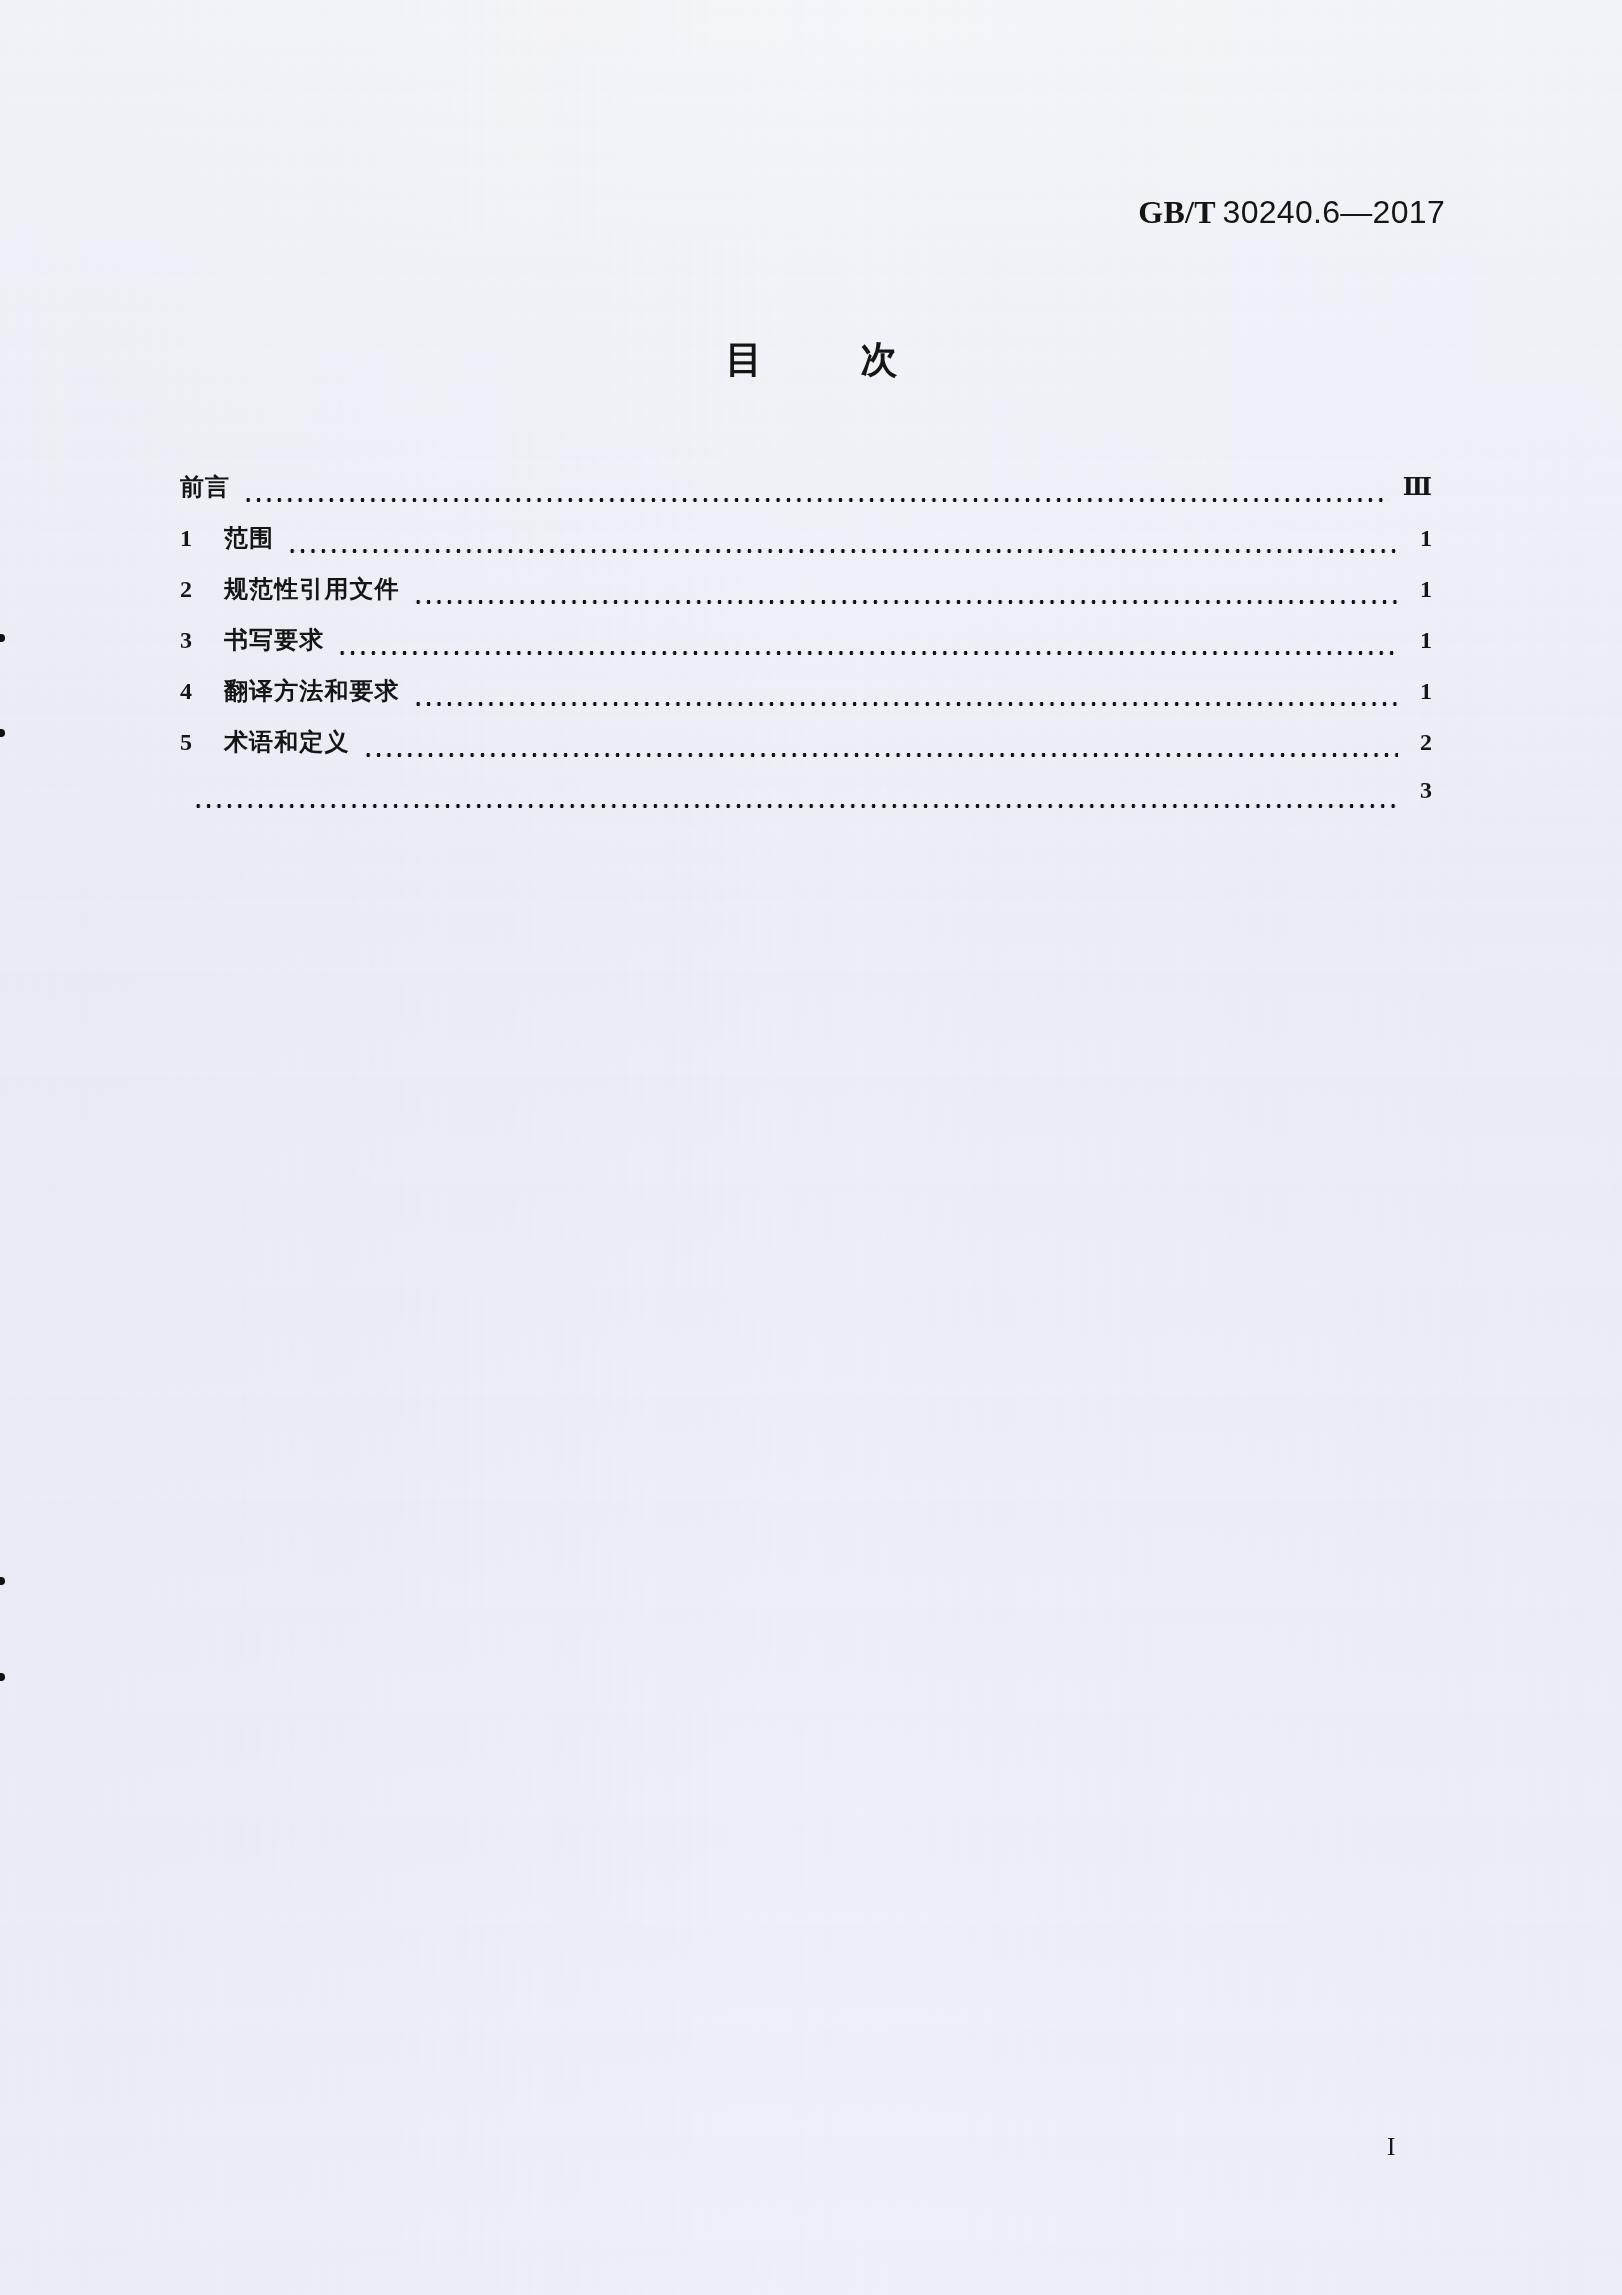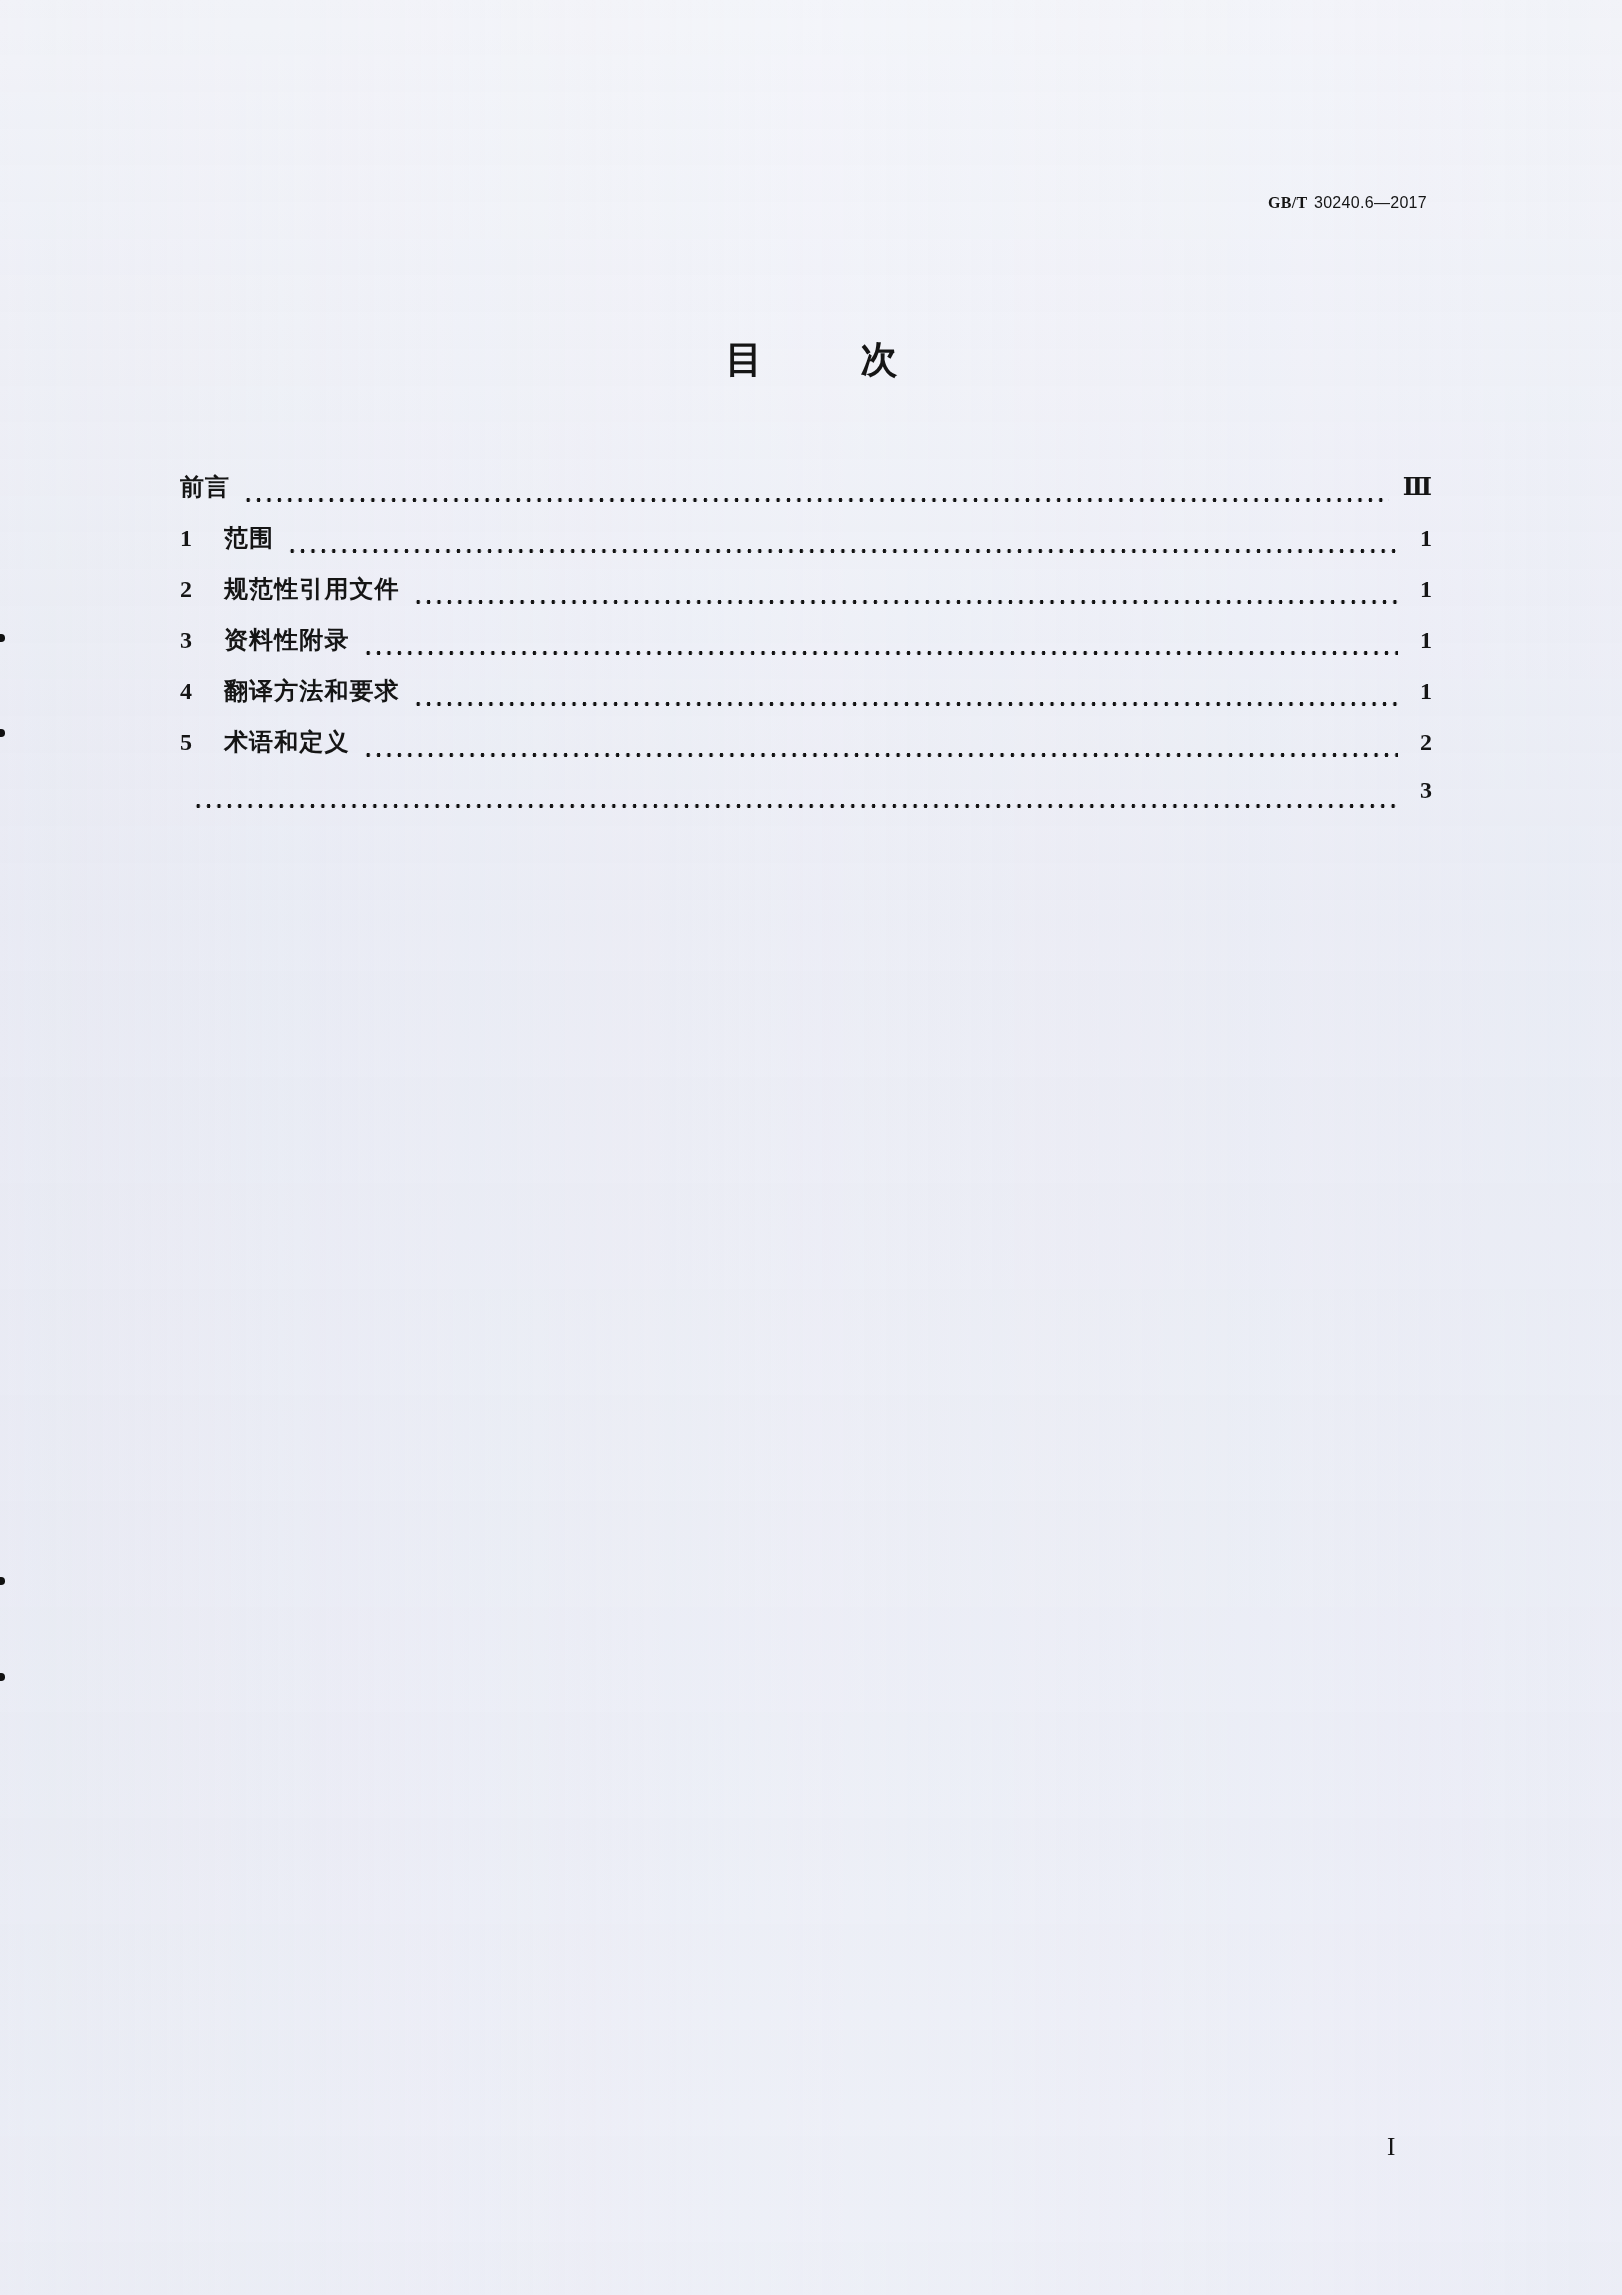--- a/index.html
+++ b/index.html
@@ -14,22 +14,22 @@
     background: #eceef6;
     background-image:
       linear-gradient(180deg, rgba(255,255,255,0.35) 0%, rgba(230,232,242,0.25) 40%, rgba(238,240,248,0.3) 100%),
       linear-gradient(90deg, rgba(228,230,240,0.4) 0%, rgba(242,243,249,0.2) 50%, rgba(232,234,244,0.35) 100%);
     font-family: "DejaVu Serif", "Liberation Serif", serif;
     color: #151515;
   }
   .std-code {
     position: absolute;
     top: 193px;
-    right: 196px;
-    font-size: 16px;
+    right: 178px;
+    font-size: 32px;
     letter-spacing: 0.3px;
     white-space: nowrap;
   }
   .std-code .prefix {
     font-family: "Liberation Serif", "DejaVu Serif", serif;
     font-weight: bold;
   }
   .std-code .num {
     font-family: "Liberation Sans", "DejaVu Sans", sans-serif;
     font-weight: normal;
@@ -133,21 +133,21 @@
     <span class="page">1</span>
   </div>
   <div class="toc-row">
     <span class="num">2</span>
     <span class="label">规范性引用文件</span>
     <span class="leader"></span>
     <span class="page">1</span>
   </div>
   <div class="toc-row">
     <span class="num">3</span>
-    <span class="label">资料性附录</span>
+    <span class="label">书写要求</span>
     <span class="leader"></span>
     <span class="page">1</span>
   </div>
   <div class="toc-row">
     <span class="num">4</span>
     <span class="label">翻译方法和要求</span>
     <span class="leader"></span>
     <span class="page">1</span>
   </div>
   <div class="toc-row">

